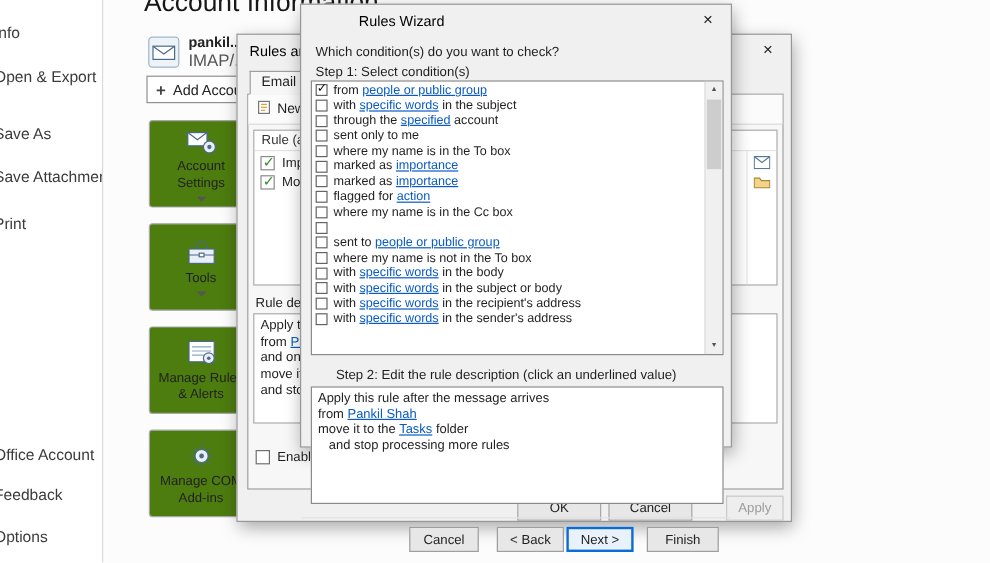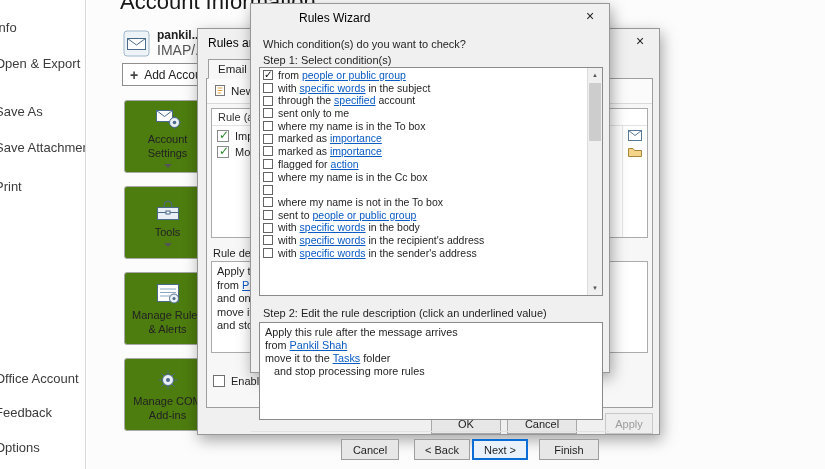--- a/index.html
+++ b/index.html
@@ -71,21 +71,21 @@
   .cond-row{display:flex;align-items:center;height:12.7px;line-height:12.7px;padding-left:3px;font-size:10.5px;
             white-space:nowrap;cursor:pointer}
   .cond-row.selected{background:#abd3f2;box-shadow:inset 0 0 0 1px #7ab4e2}
   .cbx{width:10px;height:10px;min-width:10px;border:1px solid #646464;background:#fff;margin-right:5px;position:relative}
   .cbx .mark{position:absolute;left:0;top:-3.5px;font-size:10.5px;color:#101010;font-weight:bold}
   .link{color:#0a5bc4;text-decoration:underline;cursor:pointer}
   #cond-scrollbar{position:absolute;right:0;top:0;bottom:0;width:15px;background:#f0f0f0;border-left:1px solid #dcdcdc}
   .sb-arrow{position:absolute;left:0;width:14px;height:14px;display:flex;align-items:center;justify-content:center;
             font-size:6px;color:#555;cursor:pointer}
   .sb-thumb{position:absolute;left:1px;top:15px;width:12px;height:58px;background:#cdcdcd;cursor:pointer}
-  #wiz-step2{position:absolute;left:12px;top:303px;font-size:11px}
+  #wiz-step2{position:absolute;left:29px;top:303px;font-size:11px}
   #wiz-desc{position:absolute;left:8px;top:318px;width:344px;height:98px;background:#fff;border:1px solid #8a8a8a;
             padding:3px 5px;font-size:10.8px;line-height:13px;overflow:hidden}
   #wiz-footer{position:absolute;left:0;right:0;top:427px;height:32px;border-top:1px solid #e2e2e2}
   .wiz-btn{position:absolute;top:7px;height:21px;background:#e7e7e7;border:1px solid #9e9e9e;font-size:11px;
            display:flex;align-items:center;justify-content:center;cursor:pointer}
   .wiz-btn.focused{border:2px solid #0a6cd6;background:#e9f2fb}
 </style>
 </head>
 <body>
 
@@ -264,29 +264,33 @@
         </div>
         <div class="cond-row">
           <span class="cbx"></span>
           <span class="cond-label"><span>where my name is in the Cc box</span></span>
         </div>
         <div class="cond-row">
           <span class="cbx"></span>
         </div>
         <div class="cond-row">
           <span class="cbx"></span>
+          <span class="cond-label"><span>sent to </span><span class="link">people or public group</span></span>
+        </div>
+        <div class="cond-row">
+          <span class="cbx"></span>
           <span class="cond-label"><span>where my name is not in the To box</span></span>
         </div>
         <div class="cond-row">
           <span class="cbx"></span>
-          <span class="cond-label"><span>sent to </span><span class="link">people or public group</span></span>
-        </div>
-        <div class="cond-row">
-          <span class="cbx"></span>
           <span class="cond-label"><span>with </span><span class="link">specific words</span><span> in the body</span></span>
+        </div>
+        <div class="cond-row">
+          <span class="cbx"></span>
+          <span class="cond-label"><span>with </span><span class="link">specific words</span><span> in the subject or body</span></span>
         </div>
         <div class="cond-row">
           <span class="cbx"></span>
           <span class="cond-label"><span>with </span><span class="link">specific words</span><span> in the recipient's address</span></span>
         </div>
         <div class="cond-row">
           <span class="cbx"></span>
           <span class="cond-label"><span>with </span><span class="link">specific words</span><span> in the sender's address</span></span>
         </div>
       </div>

